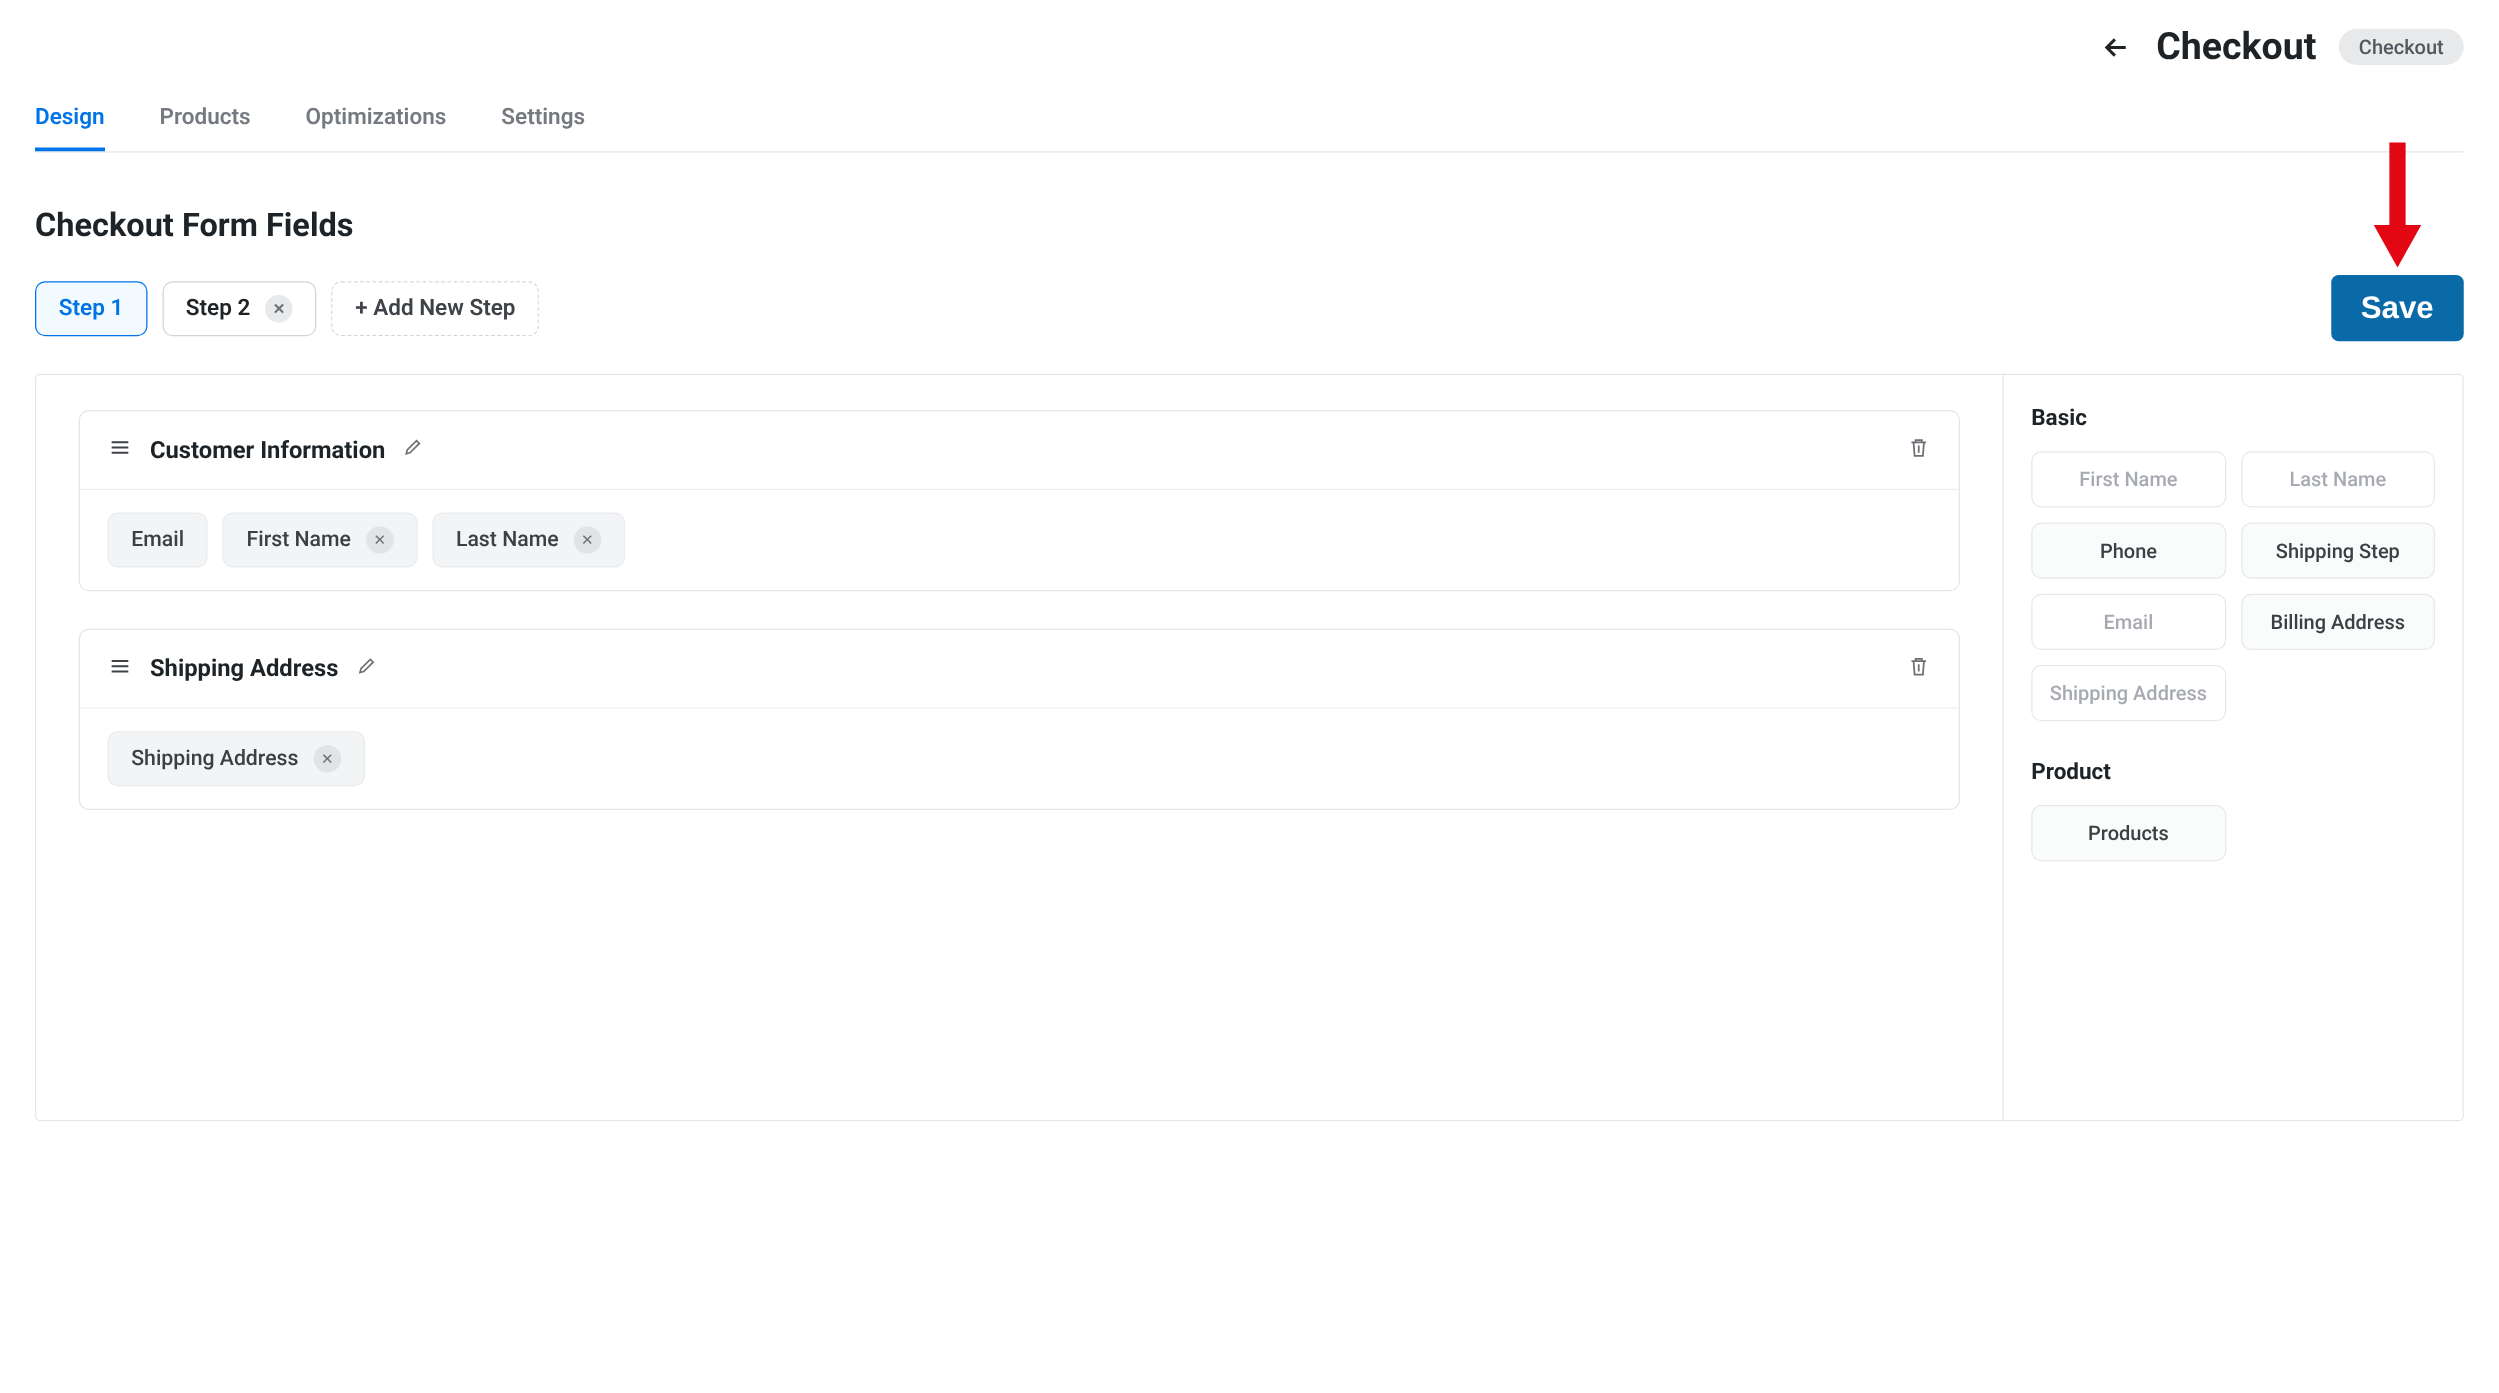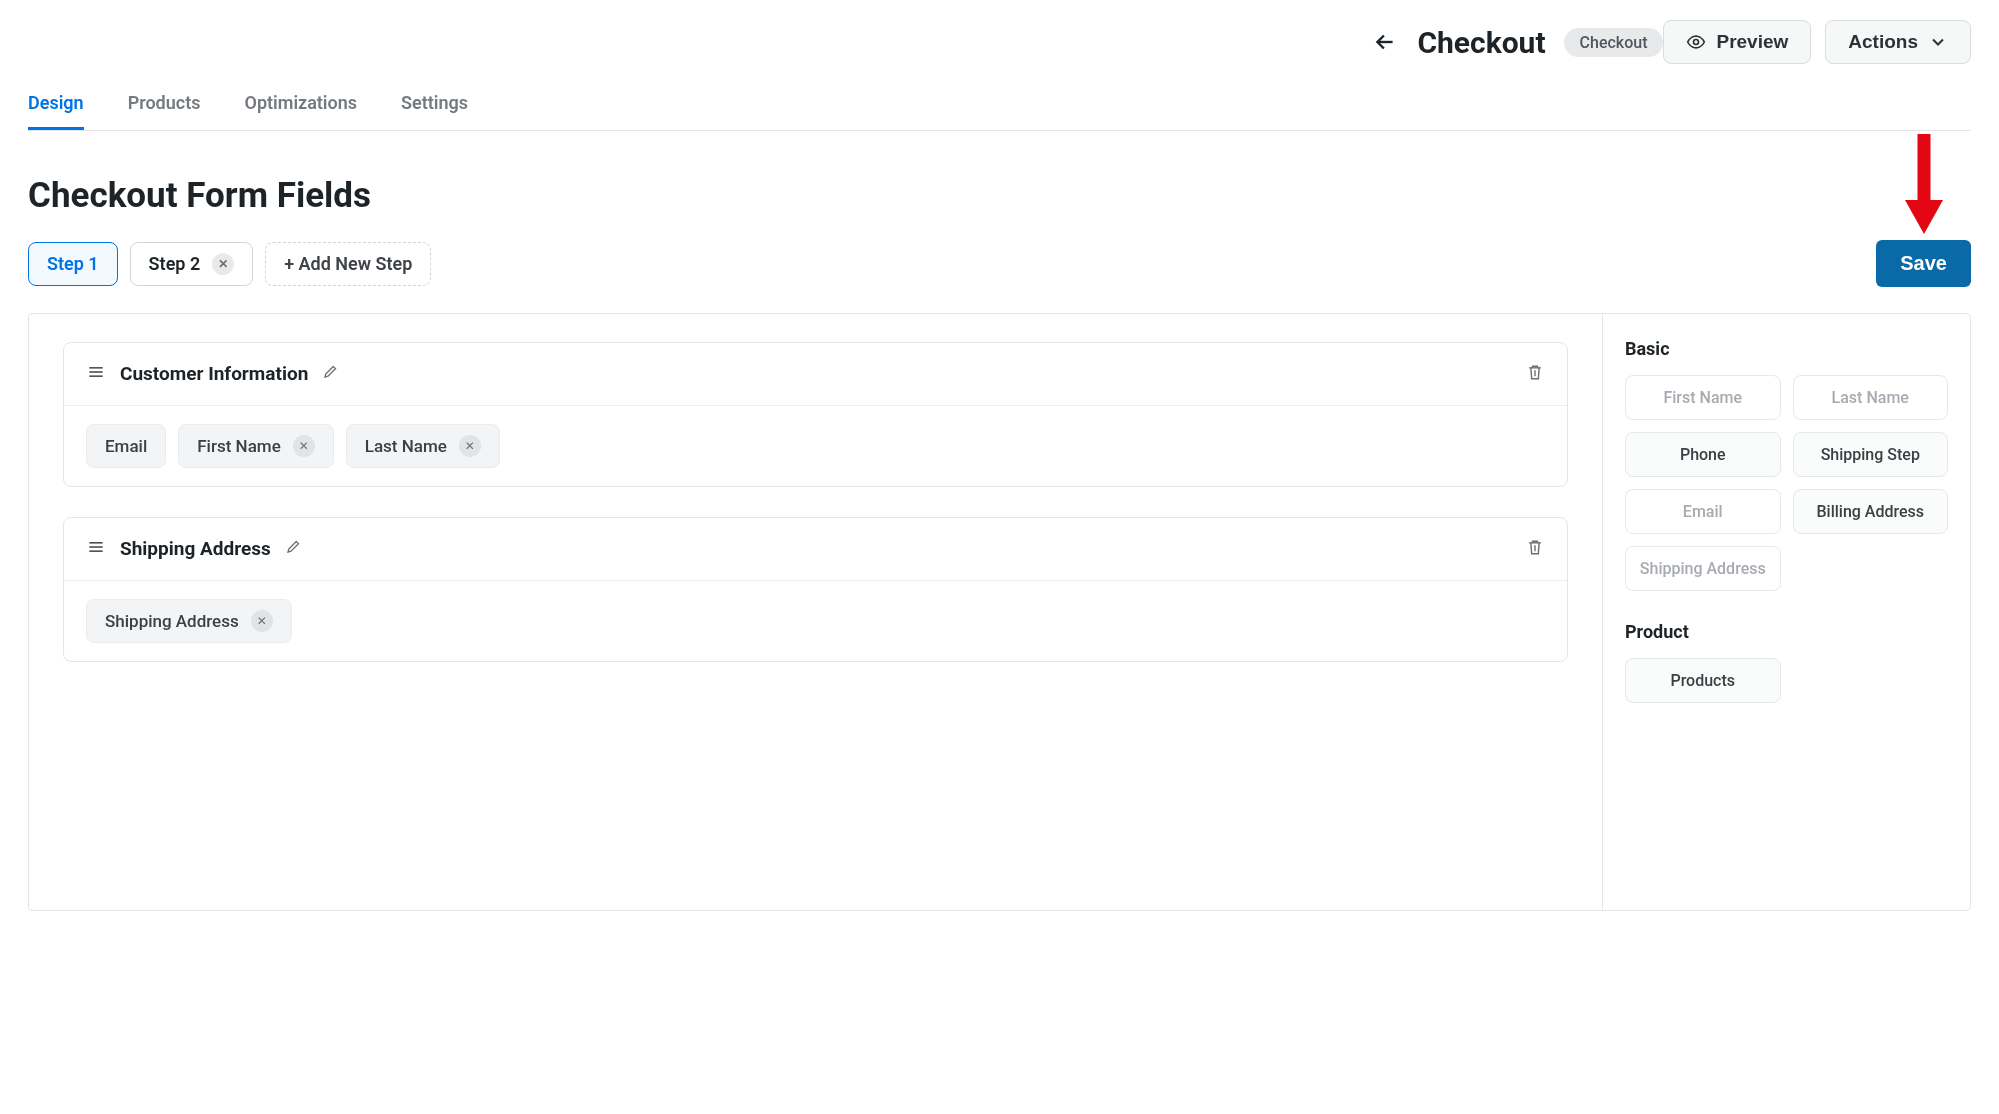--- a/index.html
+++ b/index.html
@@ -17,30 +17,30 @@
   .page-title { font-size:30px; font-weight:700; color:#1d2327; }
   .page-badge { background:#e8e9eb; color:#50575e; padding:5px 16px; border-radius:16px; font-size:16px; font-weight:500; }
   .header-right { display:flex; gap:14px; }
   .btn { border:1px solid #d9dde1; background:#f6f7f7; padding:10px 22px; border-radius:8px; font-size:19px; font-weight:600; color:#2c3338; display:flex; align-items:center; gap:10px; cursor:pointer; }
   .btn svg { width:20px; height:20px; }
   
   .tab-row { display:flex; gap:44px; border-bottom:1px solid #e3e6e8; }
   .tab { padding:0 0 14px 0; font-size:18px; font-weight:600; color:#757a80; cursor:pointer; border-bottom:3px solid transparent; }
   .tab.active { color:#0073e6; border-bottom-color:#0073e6; }
   
-  .section-title { font-size:35px; font-weight:700; margin:44px 0 24px 0; }
+  .section-title { font-size:26px; font-weight:700; margin:44px 0 24px 0; }
   
   .steps-row { display:flex; align-items:center; justify-content:space-between; margin-bottom:26px; }
   .steps-left { display:flex; gap:12px; }
   .step-chip { border:1.5px solid #cfd4d9; border-radius:8px; padding:10px 18px; font-size:18px; font-weight:600; display:flex; align-items:center; gap:12px; cursor:pointer; background:#fff; }
   .step-chip.active { border-color:#0073e6; color:#0073e6; background:#f2f9ff; }
   .close-pill { width:22px; height:22px; border-radius:50%; background:#e8e9eb; display:flex; align-items:center; justify-content:center; font-size:12px; color:#6b7075; }
   .step-chip.add-step { background:#fff; border:1.8px dashed #cfd4d9; color:#3f4348; }
   .save-btn-wrap { position:relative; }
-  .save-btn { background:#0a6aa7; border:none; color:#fff; font-size:20px; font-weight:600; padding:12px 24px; border-radius:6px; cursor:pointer; }
+  .save-btn { background:#0a6aa7; border:none; color:#fff; font-size:25px; font-weight:600; padding:12px 24px; border-radius:6px; cursor:pointer; }
   .red-arrow-svg { position:absolute; left:50%; transform:translateX(-50%); top:-112px; }
   
   .main-layout { display:flex; border:1px solid #e3e6e8; border-radius:4px; min-height:598px; }
   .main-left { flex:1; padding:28px 34px; }
   .main-right { width:368px; border-left:1px solid #e3e6e8; display:flex; flex-direction:column; }
   .right-header { padding:20px 22px; border-bottom:1px solid #e3e6e8; font-size:20px; font-weight:700; }
   .right-body { padding:20px 22px; }
   .right-subhead { font-size:18px; font-weight:700; margin-bottom:16px; margin-top:4px; }
   .right-subhead.mt { margin-top:30px; }
   .field-grid { display:grid; grid-template-columns:1fr 1fr; gap:12px; }
@@ -65,35 +65,20 @@
 <div class="header-row">
   <div class="header-left">
     <div class="back-arrow">
       <svg viewBox="0 0 24 24">
           <path d="M19 12H5"></path>
           <path d="M11 6l-6 6 6 6"></path>
         </svg>
     </div>
     <div class="page-title">Checkout</div>
     <div class="page-badge">Checkout</div>
-  </div>
-  <div class="header-right">
-    <button class="btn">
-      <svg viewBox="0 0 24 24" fill="none" stroke="#2c3338" stroke-width="2">
-          <path d="M2 12s3.5-7 10-7 10 7 10 7-3.5 7-10 7S2 12 2 12z"></path>
-          <circle cx="12" cy="12" r="3"></circle>
-        </svg>
-      <span>Preview</span>
-    </button>
-    <button class="btn">
-      <span>Actions</span>
-      <svg viewBox="0 0 24 24" fill="none" stroke="#2c3338" stroke-width="2.4">
-          <path d="M6 9l6 6 6-6"></path>
-        </svg>
-    </button>
   </div>
 </div>
 
 <div class="tab-row" id="tab-row">
     <div class="tab active">Design</div>
     <div class="tab">Products</div>
     <div class="tab">Optimizations</div>
     <div class="tab">Settings</div>
   </div>
 

